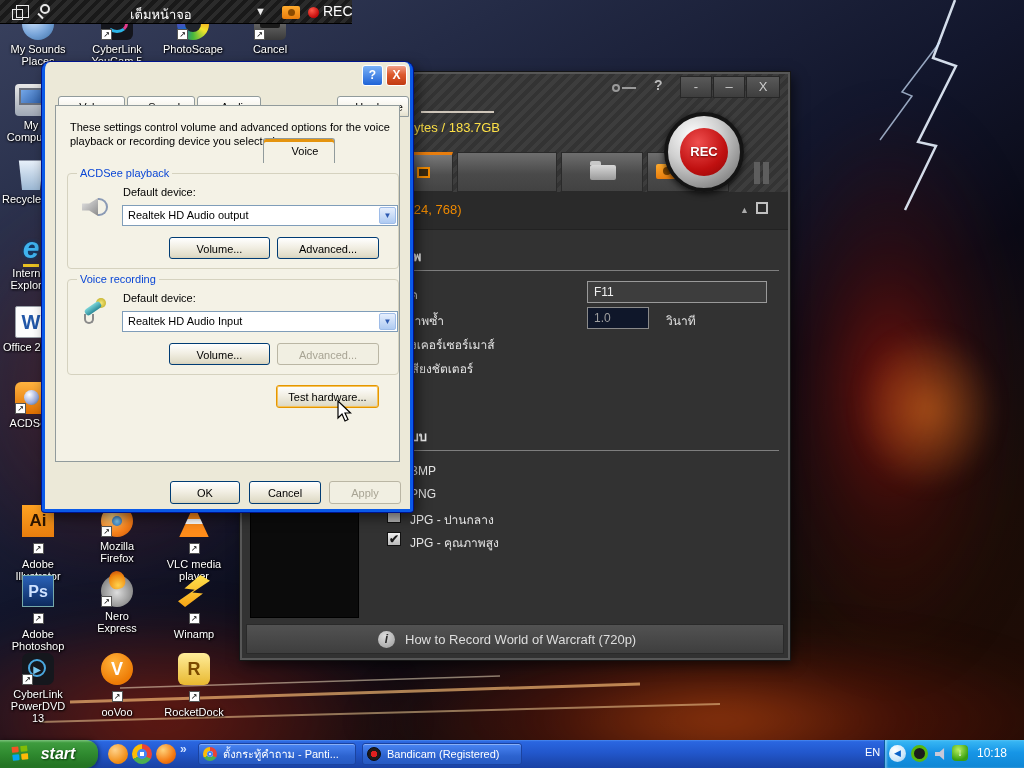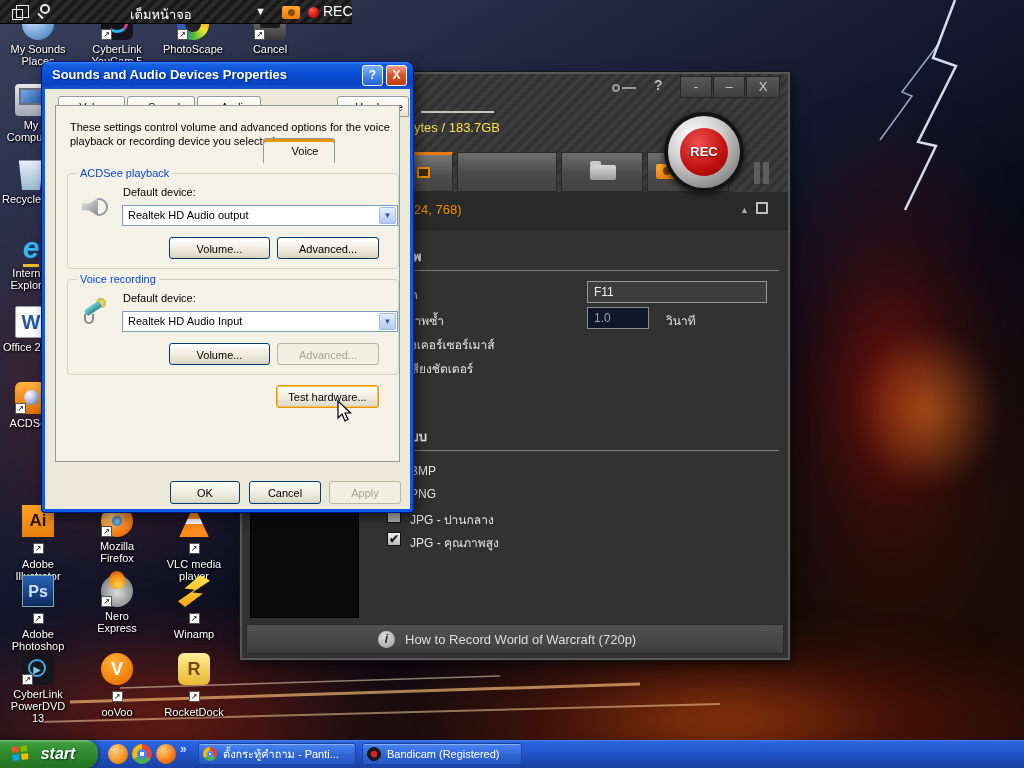--- a/index.html
+++ b/index.html
@@ -337,21 +337,20 @@
     <span class="bchk" style="left:145px;top:458px">✔</span>
     <span class="blabel" style="left:168px;top:459px">JPG - คุณภาพสูง</span>
 
     <div class="bw-foot">
       <span class="ic">i</span>
       <span class="tx">How to Record World of Warcraft (720p)</span>
     </div>
   </div>
 
   <div class="abs xpd">
-    <div class="xpd-title">Sounds and Audio Devices Properties</div>
     <span class="tbtn help" style="left:317px">?</span>
     <span class="tbtn close" style="left:341px">X</span>
 
     <span class="xtab" style="left:13px;width:67px">Volume</span>
     <span class="xtab" style="left:82px;width:68px">Sounds</span>
     <span class="xtab" style="left:152px;width:64px">Audio</span>
     <span class="xtab act" style="left:218px;width:72px">Voice</span>
     <span class="xtab" style="left:292px;width:72px">Hardware</span>
 
     <div class="xpanel">
@@ -431,15 +430,23 @@
       <span class="ti bc"></span>
       <span>Bandicam (Registered)</span>
     </div>
     <div class="task" style="left:198px;width:158px">
       <span class="ti ch">
           <i></i>
         </span>
       <span>ตั้งกระทู้คำถาม - Panti...</span>
     </div>
 
+    <div class="tray">
+      <span class="lang">EN</span>
+      <span class="tr-chev">◀</span>
+      <span class="tr-oo"></span>
+      <span class="tr-spk"></span>
+      <span class="tr-idm">↓</span>
+      <span class="clock">10:18</span>
+    </div>
   </div>
 
 </div>
 
 </body></html>

